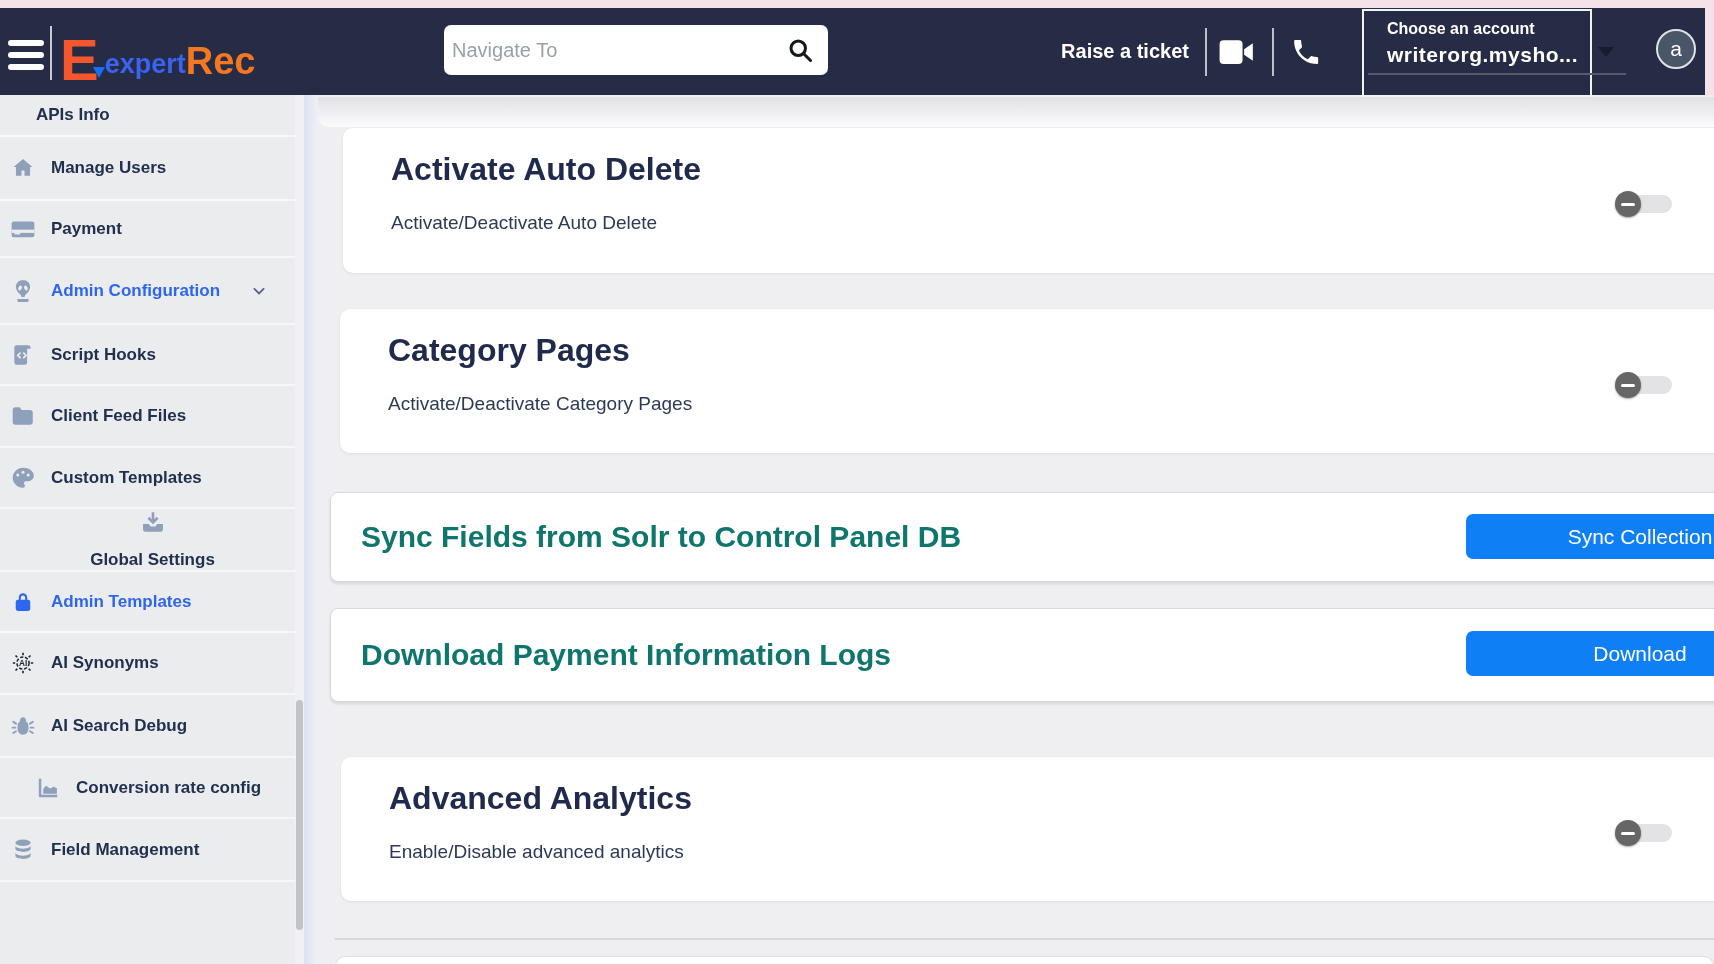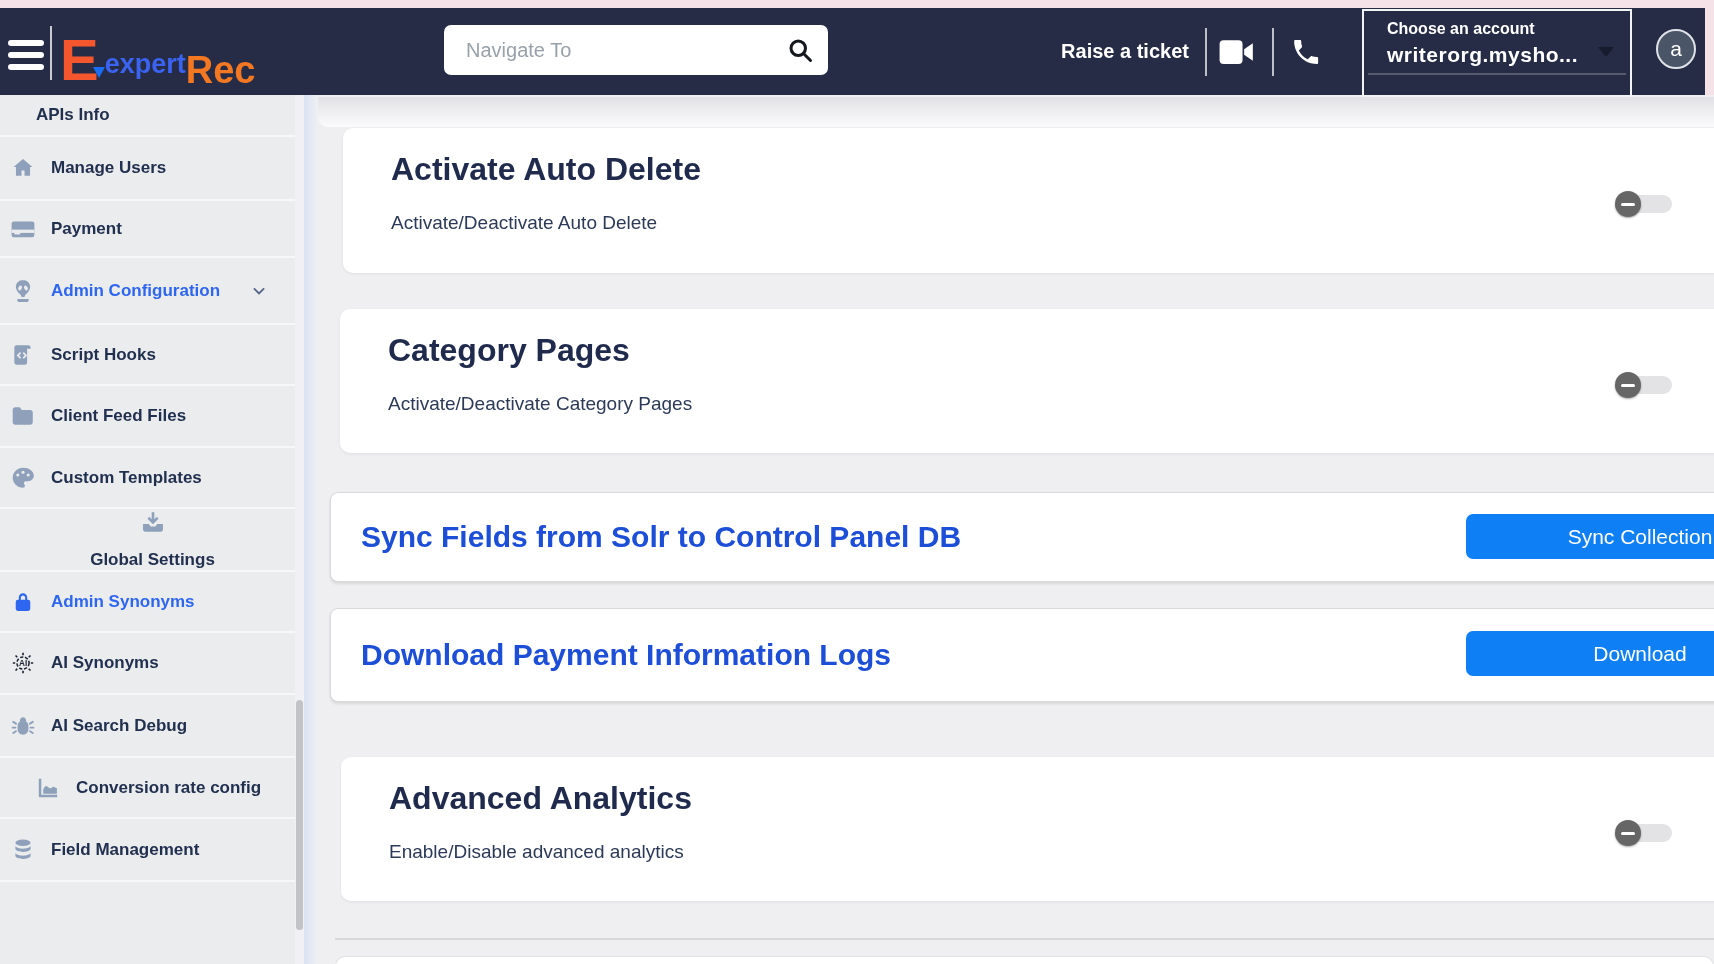--- a/index.html
+++ b/index.html
@@ -13,33 +13,33 @@
 
   
   #navbar{left:0;top:8px;width:1714px;height:87px;background:#262c45;}
   .hbar{position:absolute;left:8px;width:36px;height:6px;border-radius:3px;background:#fff;}
   #nav-sep0{left:50px;top:18px;width:2px;height:54px;background:rgba(255,255,255,.75);}
   #logo{left:60px;top:6px;height:78px;display:flex;align-items:flex-end;}
   #logo-e{font-size:58px;font-weight:800;color:#f4572e;line-height:64px;letter-spacing:-2px;}
   #logo-pin{width:0;height:0;border-left:6px solid transparent;border-right:6px solid transparent;
             border-top:11px solid #1a6ef5;margin:0 0 14px -4px;}
   #logo-expert{font-size:27px;font-weight:700;color:#3a63f2;line-height:34px;margin-bottom:11px;}
-  #logo-rec{font-size:38px;font-weight:700;color:#f47722;line-height:40px;margin-bottom:2px;}
+  #logo-rec{font-size:38px;font-weight:700;color:#f47722;line-height:40px;margin-bottom:11px;}
   #nav-search{left:444px;top:17px;width:384px;height:50px;background:#fff;border-radius:7px;
               display:flex;align-items:center;}
-  #nav-search input{border:none;outline:none;flex:1;margin-left:20px;font-size:20px;
+  #nav-search input{border:none;outline:none;flex:1;margin-left:6px;font-size:20px;
                     font-family:"Liberation Sans",sans-serif;color:#333;background:transparent;}
   #nav-search input::placeholder{color:#98a0a8;}
   #search-btn{width:56px;height:50px;display:flex;align-items:center;justify-content:center;cursor:pointer;}
   #raise-ticket{left:1060px;top:0;width:130px;height:87px;display:flex;align-items:center;
                 justify-content:center;color:#fff;font-size:20px;font-weight:700;cursor:pointer;}
   .nav-sep{top:20px;width:2px;height:48px;background:rgba(255,255,255,.7);}
   #nav-video{left:1218px;top:28px;width:38px;height:32px;cursor:pointer;}
   #nav-phone{left:1290px;top:28px;width:32px;height:32px;cursor:pointer;}
-  #acct-box{left:1362px;top:1px;width:270px;height:88px;border:2px solid #f2f3f5;box-sizing:border-box;cursor:pointer;}
+  #acct-box{left:1362px;top:1px;width:230px;height:88px;border:2px solid #f2f3f5;box-sizing:border-box;cursor:pointer;}
   #acct-label{position:absolute;left:23px;top:9px;color:#fff;font-size:16px;font-weight:700;}
   #acct-value{position:absolute;left:23px;top:32px;color:#fff;font-size:21px;font-weight:700;letter-spacing:.5px;}
   #acct-underline{position:absolute;left:4px;top:62px;width:258px;height:2px;background:#565b6b;}
   #acct-caret{position:absolute;left:234px;top:36px;width:0;height:0;border-left:8px solid transparent;
               border-right:8px solid transparent;border-top:10px solid #161c2e;}
   #avatar{left:1656px;top:21px;width:40px;height:40px;border-radius:50%;background:#4a5668;
           border:2px solid #dfe3e8;box-sizing:border-box;display:flex;align-items:center;
           justify-content:center;color:#fff;font-size:21px;cursor:pointer;}
 
   
@@ -64,21 +64,21 @@
   .card .ctitle{position:absolute;left:48px;top:20px;font-size:32px;font-weight:700;
                 color:#1f2a4c;line-height:42px;white-space:nowrap;}
   .card .csub{position:absolute;left:48px;top:82px;font-size:19px;color:#2c3a57;line-height:26px;white-space:nowrap;}
   #card-auto-delete{left:343px;top:128px;width:1400px;height:145px;}
   #card-category{left:340px;top:309px;width:1403px;height:144px;}
   #card-analytics{left:341px;top:757px;width:1402px;height:144px;}
   .rowcard{background:#fff;border:1px solid #d8d9db;border-radius:8px;
            box-shadow:0 2px 3px rgba(0,0,0,.10);display:flex;align-items:center;}
   #card-sync{left:330px;top:492px;width:1420px;height:88px;}
   #card-paylogs{left:330px;top:608px;width:1420px;height:92px;}
-  .rowtitle{margin-left:30px;font-size:30px;font-weight:700;color:#1d4ed8;white-space:nowrap;}
+  .rowtitle{margin-left:30px;font-size:30px;font-weight:700;color:#0f766e;white-space:nowrap;}
   .bluebtn{position:absolute;left:1466px;width:348px;height:45px;border:none;border-radius:7px;
            background:#0f7ff5;color:#fff;font-size:21px;font-family:"Liberation Sans",sans-serif;
            display:flex;align-items:center;justify-content:center;cursor:pointer;}
   #btn-sync{top:514px;}
   #btn-download{top:631px;}
 
   
   .toggle{position:absolute;width:57px;height:26px;cursor:pointer;}
   .toggle .track{position:absolute;left:2px;top:4px;width:55px;height:18px;border-radius:9px;background:#e3e2e5;}
   .toggle .knob{position:absolute;left:0;top:0;width:26px;height:26px;border-radius:50%;background:#666;
@@ -235,21 +235,21 @@
     <span class="slabel">Global Settings</span>
   </div>
 
   <div class="srow sub active" style="height:61px;">
     <span class="sicon">
       <svg viewBox="0 0 24 24" fill="#2e66f0">
         <path d="M8.1 10.5V7.9C8.1 5.7 9.8 4 12 4s3.9 1.7 3.9 3.9v2.6H14V7.9c0-1.1-.9-2-2-2s-2 .9-2 2v2.6z"></path>
         <rect x="5.3" y="10" width="13.4" height="10.3" rx="2"></rect>
       </svg>
     </span>
-    <span class="slabel">Admin Synonyms</span>
+    <span class="slabel">Admin Templates</span>
   </div>
 
   <div class="srow sub" style="height:62px;">
     <span class="sicon">
       <svg viewBox="0 0 24 24" fill="none" stroke="#1c2332">
         <circle cx="12" cy="12" r="5.6" stroke-width="1.4" stroke-dasharray="3 1.6"></circle>
         <path d="M12 2.6v2.2M12 19.2v2.2M2.6 12h2.2M19.2 12h2.2M5.1 5.1l1.6 1.6M17.3 17.3l1.6 1.6M18.9 5.1l-1.6 1.6M6.7 17.3l-1.6 1.6" stroke-width="1.5"></path>
         <text x="8.4" y="14.7" font-size="7.6" font-weight="bold" fill="#1c2332" stroke="none" font-family="Liberation Sans, sans-serif">AI</text>
       </svg>
     </span>

